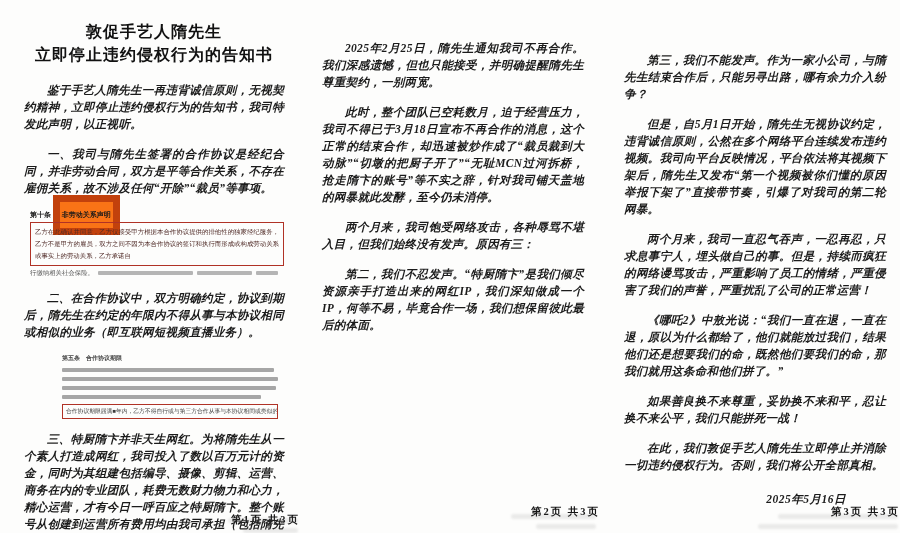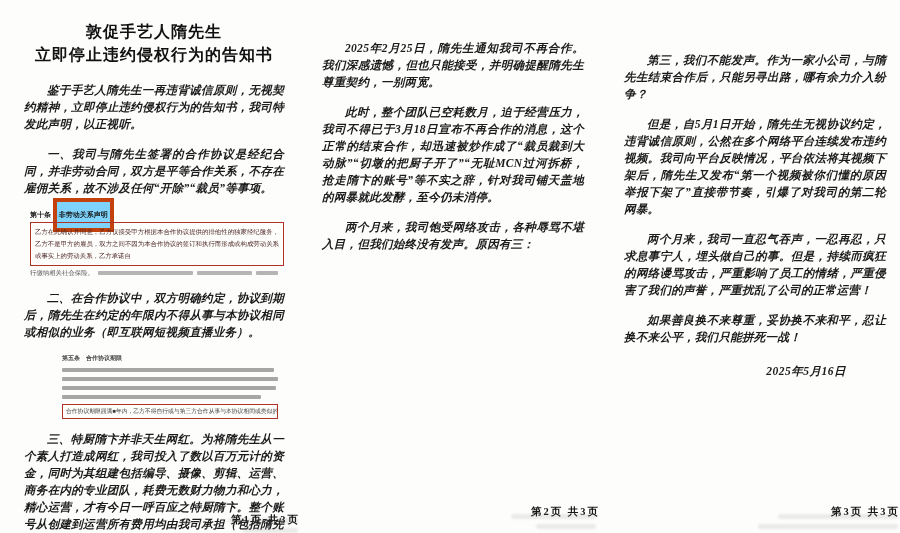--- a/index.html
+++ b/index.html
@@ -13,21 +13,21 @@
   .doc-title{font-family:"Liberation Sans",sans-serif;font-weight:800;font-size:16px;
              line-height:23px;text-align:center;color:#111;letter-spacing:1px;margin:0 0 16px 0;}
   .para{font-style:italic;font-weight:600;font-size:11.5px;line-height:17px;letter-spacing:.3px;
         text-align:justify;text-indent:2em;margin:0 0 13px 0;}
   .page-footer{position:absolute;bottom:14px;left:0;right:0;text-align:right;
                font-size:10.5px;font-weight:700;letter-spacing:2px;color:#161616;font-style:normal;}
 
   
   .contract-a{margin:2px 0 12px 6px;}
   .ca-head{font-size:7px;font-weight:700;color:#222;margin-bottom:2px;filter:blur(.3px);}
-  .ca-head .hl{background:#7dd3fc;border:4px solid #c2410c;padding:9px 2px;color:#1a1a1a;}
+  .ca-head .hl{background:#f97316;border:7px solid #c2410c;padding:9px 2px;color:#1a1a1a;}
   .ca-box{border:1.4px solid #b03226;padding:3px 4px;font-size:6.4px;line-height:1.85;
           color:#4f2a26;text-align:justify;filter:blur(.35px);}
   .ca-tail{display:flex;align-items:center;gap:4px;margin-top:3px;}
   .ca-tail .txt{font-size:6.4px;color:#555;filter:blur(.4px);white-space:nowrap;}
   .gbar{height:4px;background:#b5b5b5;border-radius:1px;filter:blur(.4px);}
 
   
   .contract-b{margin:0 6px 12px 38px;}
   .cb-head{font-size:6px;font-weight:700;color:#454545;filter:blur(.4px);margin-bottom:4px;}
   .cb-line{height:4px;background:#a6a6a6;margin:5px 0;filter:blur(.5px);border-radius:1px;}
@@ -88,32 +88,35 @@
     <div class="wm">
       <span style="width:70px;"></span>
         <span style="width:55px;"></span>
     </div>
   </div>
 
   <div class="page" id="page2">
     <p class="para">2025年2月25日，隋先生通知我司不再合作。我们深感遗憾，但也只能接受，并明确提醒隋先生尊重契约，一别两宽。</p>
     <p class="para">此时，整个团队已空耗数月，迫于经营压力，我司不得已于3月18日宣布不再合作的消息，这个正常的结束合作，却迅速被炒作成了“裁员裁到大动脉”“切墩的把厨子开了”“无耻MCN过河拆桥，抢走隋卞的账号”等不实之辞，针对我司铺天盖地的网暴就此发酵，至今仍未消停。</p>
     <p class="para">两个月来，我司饱受网络攻击，各种辱骂不堪入目，但我们始终没有发声。原因有三：</p>
+    <p class="para">第二，我们不忍发声。“特厨隋卞”是我们倾尽资源亲手打造出来的网红IP，我们深知做成一个IP，何等不易，毕竟合作一场，我们想保留彼此最后的体面。</p>
     <div class="page-footer">第2页 共3页</div>
     <div class="wm">
       <span style="width:85px;"></span>
         <span style="width:60px;"></span>
     </div>
   </div>
 
   <div class="page" id="page3">
     <p class="para">第三，我们不能发声。作为一家小公司，与隋先生结束合作后，只能另寻出路，哪有余力介入纷争？</p>
     <p class="para">但是，自5月1日开始，隋先生无视协议约定，违背诚信原则，公然在多个网络平台连续发布违约视频。我司向平台反映情况，平台依法将其视频下架后，隋先生又发布“第一个视频被你们懂的原因举报下架了”直接带节奏，引爆了对我司的第二轮网暴。</p>
     <p class="para">两个月来，我司一直忍气吞声，一忍再忍，只求息事宁人，埋头做自己的事。但是，持续而疯狂的网络谩骂攻击，严重影响了员工的情绪，严重侵害了我们的声誉，严重扰乱了公司的正常运营！</p>
+    <p class="para">《哪吒2》中敖光说：“我们一直在退，一直在退，原以为什么都给了，他们就能放过我们，结果他们还是想要我们的命，既然他们要我们的命，那我们就用这条命和他们拼了。”</p>
     <p class="para">如果善良换不来尊重，妥协换不来和平，忍让换不来公平，我们只能拼死一战！</p>
+    <p class="para">在此，我们敦促手艺人隋先生立即停止并消除一切违约侵权行为。否则，我们将公开全部真相。</p>
     <div class="doc-date">2025年5月16日</div>
     <div class="page-footer">第3页 共3页</div>
     <div class="wm">
       <span style="width:120px;"></span>
         <span style="width:140px;"></span>
     </div>
   </div>
 
 </div>
 

